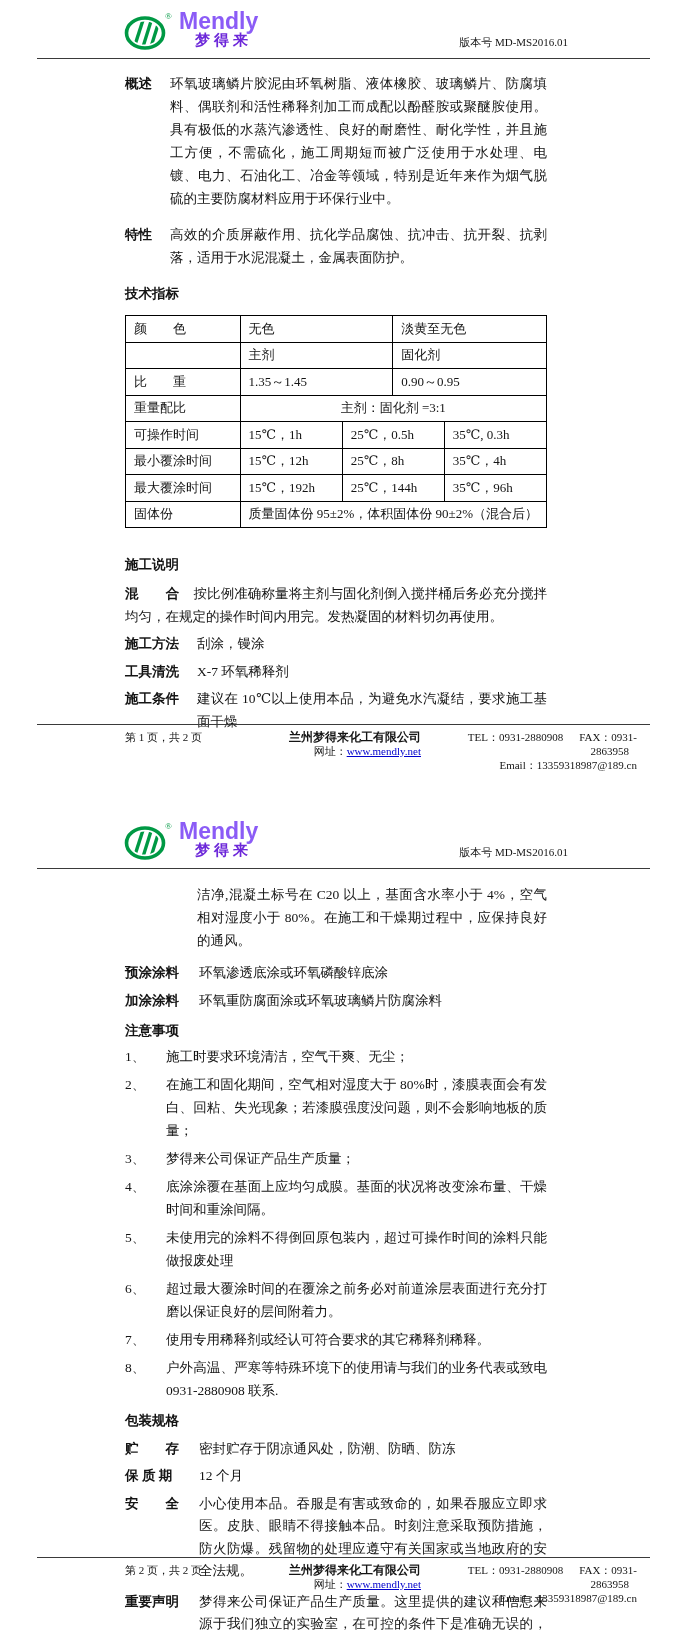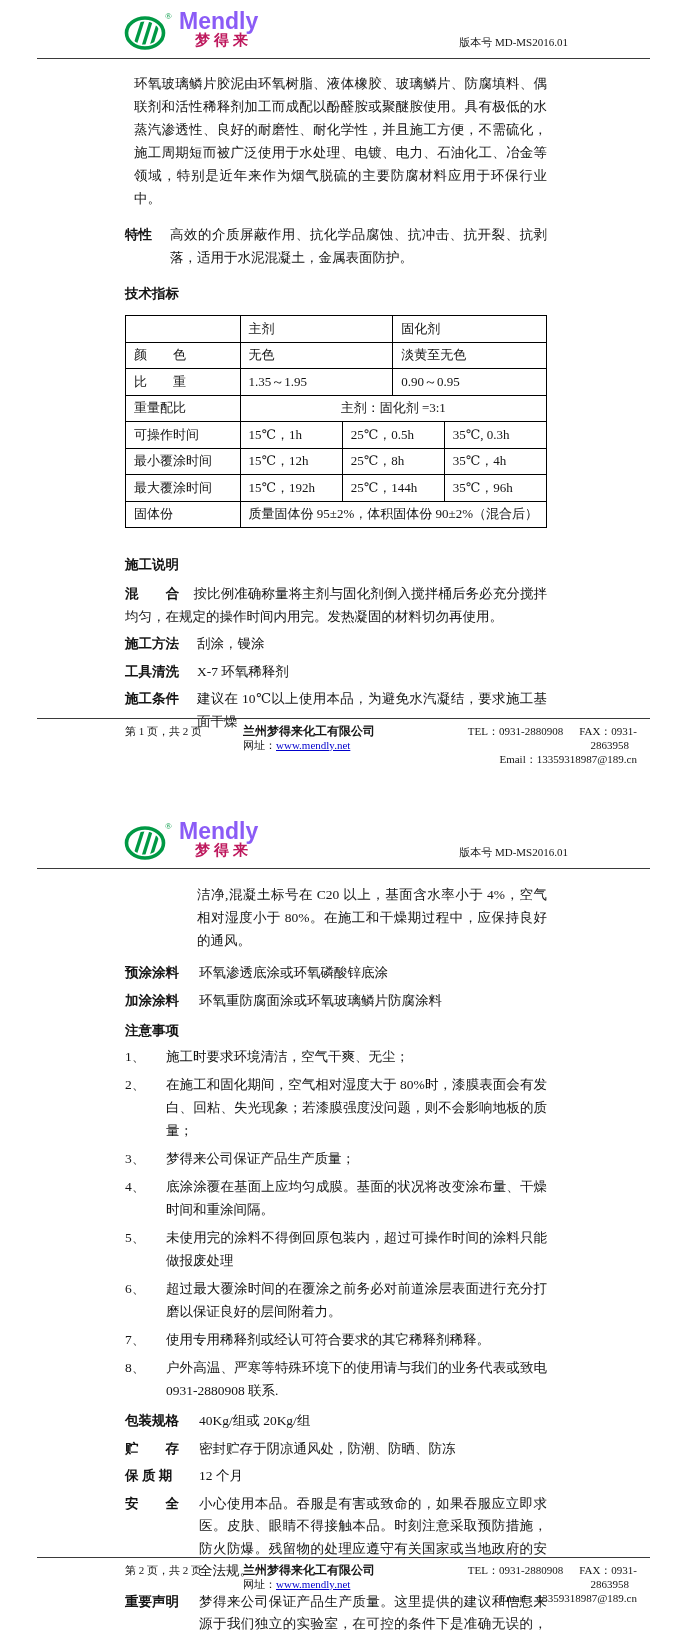--- a/index.html
+++ b/index.html
@@ -7,21 +7,21 @@
   .page{position:relative;width:687px;overflow:hidden;}
   .p1{height:780px;}
   .p2{height:858px;}
 
   
   .hdr{display:flex;align-items:flex-end;padding:10px 119px 4px 123px;}
   .p2 .hdr{padding-top:40px;}
   .logo{display:flex;align-items:flex-start;}
   .logo-text{margin-left:4px;}
   .logo-en{font-family:"Liberation Sans","DejaVu Sans",sans-serif;font-weight:bold;color:#8b5cf6;font-size:23px;line-height:22px;letter-spacing:0px;}
-  .logo-cn{font-family:"Liberation Sans","DejaVu Sans",sans-serif;font-weight:bold;color:#be185d;font-size:15px;line-height:16px;letter-spacing:4px;padding-left:16px;}
+  .logo-cn{font-family:"Liberation Sans","DejaVu Sans",sans-serif;font-weight:bold;color:#6d28d9;font-size:15px;line-height:16px;letter-spacing:4px;padding-left:16px;}
   .version{margin-left:auto;font-size:11px;white-space:nowrap;padding-bottom:2px;}
   .rule{border-top:1px solid #3a3a3a;margin:2px 37px 0 37px;}
 
   
   .content{padding:0 140px 0 125px;}
   .title{font-size:21px;font-weight:bold;margin:12px 0 18px 0;letter-spacing:1px;}
   .body-txt{font-size:13.5px;line-height:23px;text-align:justify;margin:0;}
   .sec{display:flex;margin-top:13px;}
   .sec .lab{flex:none;width:36px;font-weight:bold;font-size:13.5px;line-height:23px;}
   .sec .txt{flex:1;margin-left:9px;}
@@ -41,26 +41,26 @@
 
   
   .cont-para{padding-left:72px;margin-top:14px;}
   .kv2 .lab{width:64px;}
   .note{display:flex;margin-top:5px;font-size:13.5px;line-height:23px;}
   .note .num{flex:none;width:41px;}
   .note .txt{flex:1;text-align:justify;}
 
   
   .footer{position:absolute;left:0;right:0;}
-  .p1 .footer{bottom:14px;}
+  .p1 .footer{bottom:8px;}
   .p2 .footer{bottom:33px;}
   .frule{border-top:1px solid #3a3a3a;margin:0 37px 5px 37px;}
   .fgrid{display:flex;padding:0 50px 0 125px;font-size:11px;line-height:14px;}
   .fleft{flex:none;width:118px;}
-  .fcenter{flex:none;width:178px;text-align:left;}
+  .fcenter{flex:none;width:178px;text-align:right;}
   .fcompany{font-weight:bold;font-size:12px;}
   .fright{flex:1;text-align:right;}
   .fright .telfax span{margin:0 8px;}
   a.link{color:#0000cc;text-decoration:underline;cursor:pointer;}
 </style>
 </head>
 <body>
 
 <div class="page p1">
   <div class="hdr">
@@ -84,20 +84,21 @@
         <div class="logo-cn">梦得来</div>
       </div>
     </div>
     <div class="version">版本号 MD-MS2016.01</div>
   </div>
   <div class="rule"></div>
 
   <div class="content">
 
     <div class="sec">
+      <div class="lab">概述</div>
       <div class="txt body-txt">环氧玻璃鳞片胶泥由环氧树脂、液体橡胶、玻璃鳞片、防腐填料、偶联剂和活性稀释剂加工而成配以酚醛胺或聚醚胺使用。具有极低的水蒸汽渗透性、良好的耐磨性、耐化学性，并且施工方便，不需硫化，施工周期短而被广泛使用于水处理、电镀、电力、石油化工、冶金等领域，特别是近年来作为烟气脱硫的主要防腐材料应用于环保行业中。</div>
     </div>
 
     <div class="sec">
       <div class="lab">特性</div>
       <div class="txt body-txt">高效的介质屏蔽作用、抗化学品腐蚀、抗冲击、抗开裂、抗剥落，适用于水泥混凝土，金属表面防护。</div>
     </div>
 
     <div class="h3">技术指标</div>
 
@@ -106,32 +107,32 @@
         <col style="width:137px">
           <col style="width:46px">
           <col style="width:47px">
         <col style="width:46px">
           <col style="width:47px">
           <col style="width:46px">
           <col style="width:47px">
       </colgroup>
       <tbody>
           <tr>
+        <td>颜　　色</td>
+        <td colspan="3">无色</td>
+        <td colspan="3">淡黄至无色</td>
+      </tr>
+      <tr>
         <td></td>
         <td colspan="3">主剂</td>
         <td colspan="3">固化剂</td>
       </tr>
       <tr>
-        <td>颜　　色</td>
-        <td colspan="3">无色</td>
-        <td colspan="3">淡黄至无色</td>
-      </tr>
-      <tr>
         <td>比　　重</td>
-        <td colspan="3">1.35～1.95</td>
+        <td colspan="3">1.35～1.45</td>
         <td colspan="3">0.90～0.95</td>
       </tr>
       <tr>
         <td>重量配比</td>
         <td colspan="6" class="c">主剂：固化剂 =3:1</td>
       </tr>
       <tr>
         <td>可操作时间</td>
         <td colspan="2">15℃，1h</td>
         <td colspan="2">25℃，0.5h</td>
@@ -258,21 +259,20 @@
         <div class="num">7、</div>
         <div class="txt">使用专用稀释剂或经认可符合要求的其它稀释剂稀释。</div>
       </div>
     <div class="note">
         <div class="num">8、</div>
         <div class="txt">户外高温、严寒等特殊环境下的使用请与我们的业务代表或致电 0931-2880908 联系.</div>
       </div>
 
     <div class="kv kv2" style="margin-top:8px;">
       <div class="lab">包装规格</div>
-      <div class="val">40Kg/组或 20Kg/组</div>
     </div>
     <div class="kv kv2">
       <div class="lab">贮　　存</div>
       <div class="val">密封贮存于阴凉通风处，防潮、防晒、防冻</div>
     </div>
     <div class="kv kv2">
       <div class="lab">保 质 期</div>
       <div class="val">12 个月</div>
     </div>
     <div class="kv kv2">

